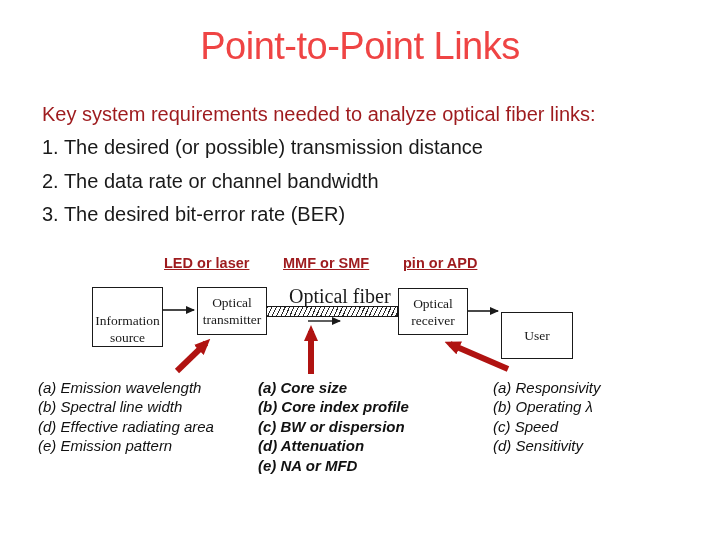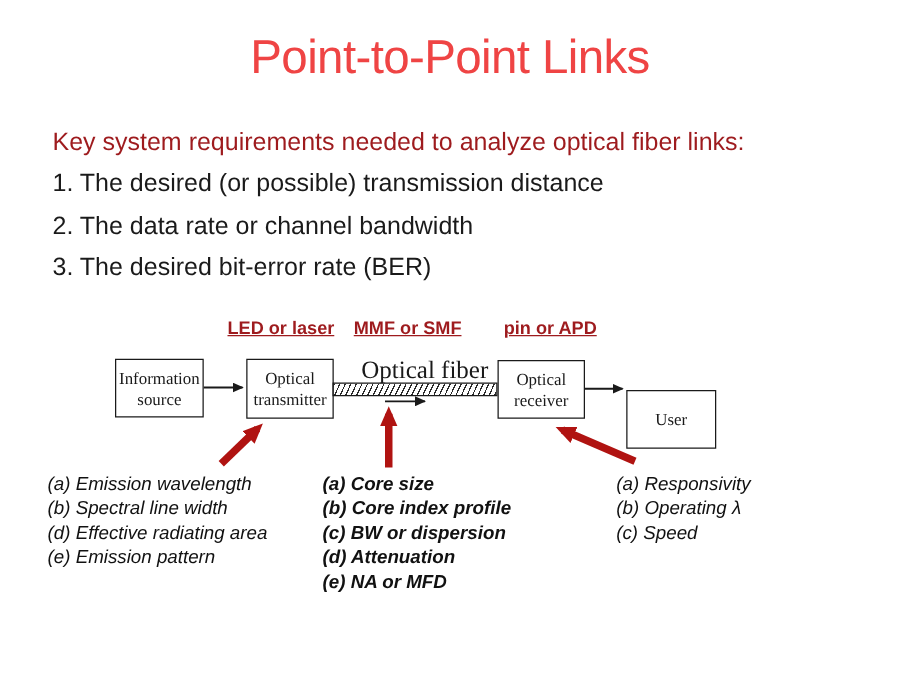--- a/index.html
+++ b/index.html
@@ -23,21 +23,21 @@
     font-size: 14.5px; font-weight: bold; color: #9E1B1E;
     text-decoration: underline; white-space: nowrap;
   }
   .dbox {
     position: absolute; box-sizing: border-box;
     border: 1.5px solid #1a1a1a; background: #fff;
     display: flex; flex-direction: column; align-items: center; justify-content: center;
     font-family: "Liberation Serif", serif; font-size: 13.5px; line-height: 17px;
     color: #1a1a1a; text-align: center;
   }
-  .box-info        { left: 92px;  top: 287px; width: 71px; height: 47px; }
+  .box-info        { left: 92px;  top: 287px; width: 71px; height: 60px; justify-content: flex-end; }
   .box-transmitter { left: 197px; top: 287px; width: 70px; height: 48px; }
   .box-receiver    { left: 398px; top: 288px; width: 70px; height: 47px; }
   .box-user        { left: 501px; top: 288px; width: 72px; height: 47px; margin-top: 24px; }
   .fiber-bar {
     position: absolute; left: 266px; top: 306px; width: 132px; height: 11px;
     box-sizing: border-box; border: 1.2px solid #1a1a1a;
     background: repeating-linear-gradient(115deg, #2a2a2a 0 1px, #ffffff 1px 4px);
   }
   .fiber-label {
     position: absolute; left: 289px; top: 285px;
@@ -59,21 +59,21 @@
 
 <div class="slide-title">Point-to-Point Links</div>
 
 <div class="body-text">
   <div class="intro-line">Key system requirements needed to analyze optical fiber links:</div>
   <div>1. The desired (or possible) transmission distance</div>
   <div>2. The data rate or channel bandwidth</div>
   <div>3. The desired bit-error rate (BER)</div>
 </div>
 
-<div class="comp-label" style="left:182px">LED or laser</div>
+<div class="comp-label" style="left:164px">LED or laser</div>
 <div class="comp-label" style="left:283px">MMF or SMF</div>
 <div class="comp-label" style="left:403px">pin or APD</div>
 
 <div class="dbox box-info">
   <span>Information</span>
   <span>source</span>
 </div>
 <div class="dbox box-transmitter">
   <span>Optical</span>
   <span>transmitter</span>
@@ -118,13 +118,14 @@
   <div>(b) Core index profile</div>
   <div>(c) BW or dispersion</div>
   <div>(d) Attenuation</div>
   <div>(e) NA or MFD</div>
 </div>
 
 <div class="prop-col col-receiver">
   <div>(a) Responsivity</div>
   <div>(b) Operating λ</div>
   <div>(c) Speed</div>
+  <div>(d) Sensitivity</div>
 </div>
 
 </body></html>

